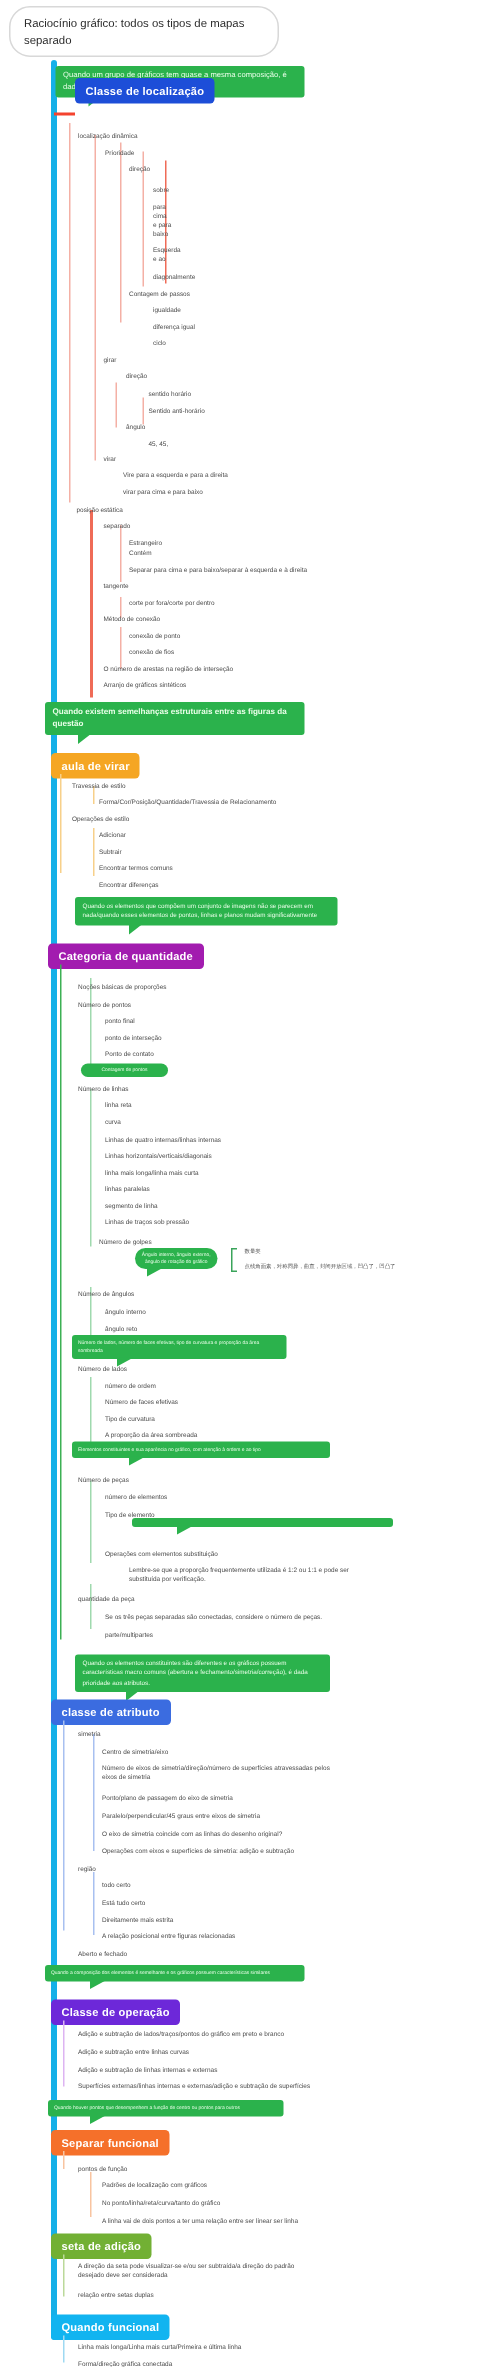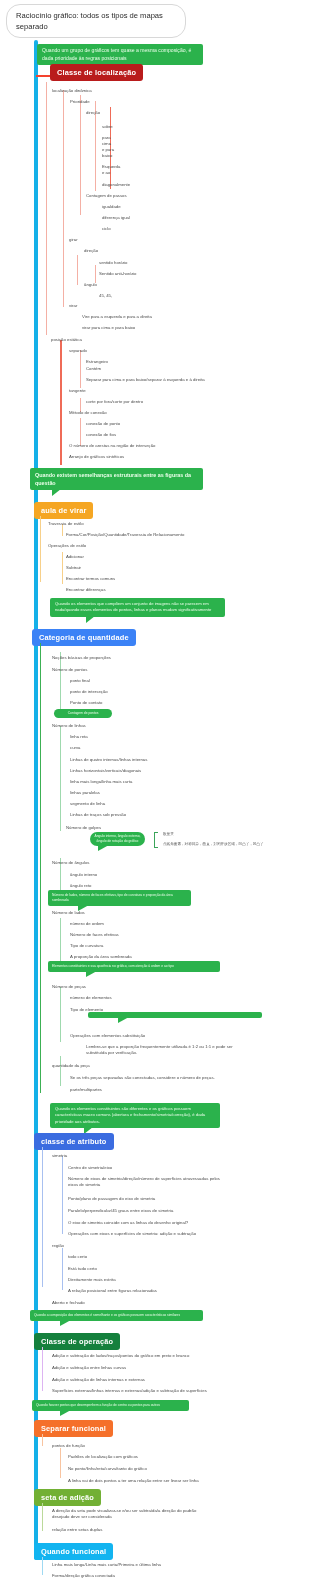--- a/index.html
+++ b/index.html
@@ -69,21 +69,21 @@
 </style>
 </head>
 <body>
 
 <div class="title-pill">Raciocínio gráfico: todos os tipos de mapas separado</div>
 
 <div class="root-spine"></div>
 
 <div class="note" style="left:37px;top:44px;width:166px;">Quando um grupo de gráficos tem quase a mesma composição, é dada prioridade às regras posicionais<span class="tail"></span></div>
 <div class="root-conn" style="top:75px;width:14px;background:#f4432e;"></div>
-<div class="topic" style="left:50px;top:64px;background:#b91c1c;">Classe de localização</div>
+<div class="topic" style="left:50px;top:52px;background:#1d4ed8;">Classe de localização</div>
 
 <div class="vline" style="left:46px;top:82px;height:253px;background:#f4b0a5;"></div>
 <div class="vline" style="left:63px;top:90px;height:217px;background:#f4b0a5;"></div>
 <div class="vline" style="left:80px;top:95px;height:120px;background:#f4b0a5;"></div>
 <div class="vline" style="left:95px;top:101px;height:90px;background:#f4b0a5;"></div>
 <div class="vline" style="left:110px;top:107px;height:82px;background:#ef6b57;"></div>
 <div class="vline" style="left:77px;top:255px;height:30px;background:#f4b0a5;"></div>
 <div class="vline" style="left:95px;top:265px;height:18px;background:#f4b0a5;"></div>
 <div class="vline" style="left:60px;top:340px;height:125px;background:#ef6b57;width:2px;"></div>
 <div class="vline" style="left:80px;top:350px;height:38px;background:#f4b0a5;"></div>
@@ -138,21 +138,21 @@
 <div class="node" style="left:48px;top:521px;">Travessia de estilo</div>
 <div class="node" style="left:66px;top:532px;">Forma/Cor/Posição/Quantidade/Travessia de Relacionamento</div>
 <div class="node" style="left:48px;top:543px;">Operações de estilo</div>
 <div class="node" style="left:66px;top:554px;">Adicionar</div>
 <div class="node" style="left:66px;top:565px;">Subtrair</div>
 <div class="node" style="left:66px;top:576px;">Encontrar termos comuns</div>
 <div class="node" style="left:66px;top:587px;">Encontrar diferenças</div>
 
 <div class="note mid" style="left:50px;top:598px;width:175px;">Quando os elementos que compõem um conjunto de imagens não se parecem em nada/quando esses elementos de pontos, linhas e planos mudam significativamente<span class="tail" style="left:36px;"></span></div>
 <div class="root-conn" style="top:636px;width:10px;background:#22a84a;"></div>
-<div class="topic" style="left:32px;top:629px;background:#3b82f6;">Categoria de quantidade</div>
+<div class="topic" style="left:32px;top:629px;background:#a21caf;">Categoria de quantidade</div>
 
 <div class="vline" style="left:40px;top:643px;height:450px;background:#3cb054;width:1.4px;"></div>
 <div class="vline" style="left:60px;top:652px;height:60px;background:#9fd9ae;"></div>
 <div class="vline" style="left:60px;top:726px;height:105px;background:#9fd9ae;"></div>
 <div class="vline" style="left:60px;top:858px;height:35px;background:#9fd9ae;"></div>
 <div class="vline" style="left:60px;top:918px;height:48px;background:#9fd9ae;"></div>
 <div class="vline" style="left:60px;top:987px;height:55px;background:#9fd9ae;"></div>
 <div class="vline" style="left:60px;top:1056px;height:30px;background:#9fd9ae;"></div>
 
 <div class="node" style="left:52px;top:655px;">Noções básicas de proporções</div>
@@ -219,21 +219,21 @@
 <div class="node" style="left:68px;top:1231px;">Operações com eixos e superfícies de simetria: adição e subtração</div>
 <div class="node" style="left:52px;top:1243px;">região</div>
 <div class="node" style="left:68px;top:1254px;">todo certo</div>
 <div class="node" style="left:68px;top:1266px;">Está tudo certo</div>
 <div class="node" style="left:68px;top:1277px;">Direitamente mais estrita</div>
 <div class="node" style="left:68px;top:1288px;">A relação posicional entre figuras relacionadas</div>
 <div class="node" style="left:52px;top:1300px;">Aberto e fechado</div>
 
 <div class="note tiny" style="left:30px;top:1310px;width:173px;padding:3px 4px;">Quando a composição dos elementos é semelhante e os gráficos possuem características similares<span class="tail" style="left:30px;bottom:-5px;border-left-width:11px;border-bottom-width:6px;"></span></div>
 <div class="root-conn" style="top:1340px;width:14px;background:#a433e0;"></div>
-<div class="topic" style="left:34px;top:1333px;background:#15803d;">Classe de operação</div>
+<div class="topic" style="left:34px;top:1333px;background:#6d28d9;">Classe de operação</div>
 
 <div class="vline" style="left:42px;top:1347px;height:44px;background:#ddb4f2;"></div>
 <div class="node" style="left:52px;top:1353px;">Adição e subtração de lados/traços/pontos do gráfico em preto e branco</div>
 <div class="node" style="left:52px;top:1365px;">Adição e subtração entre linhas curvas</div>
 <div class="node" style="left:52px;top:1377px;">Adição e subtração de linhas internas e externas</div>
 <div class="node" style="left:52px;top:1388px;">Superfícies externas/linhas internas e externas/adição e subtração de superfícies</div>
 
 <div class="note tiny" style="left:32px;top:1400px;width:157px;padding:3px 4px;">Quando houver pontos que desempenhem a função de centro ou pontos para outros<span class="tail" style="left:28px;bottom:-5px;border-left-width:11px;border-bottom-width:6px;"></span></div>
 <div class="root-conn" style="top:1427px;width:14px;background:#f5702a;"></div>
 <div class="topic" style="left:34px;top:1420px;background:#f5702a;">Separar funcional</div>

